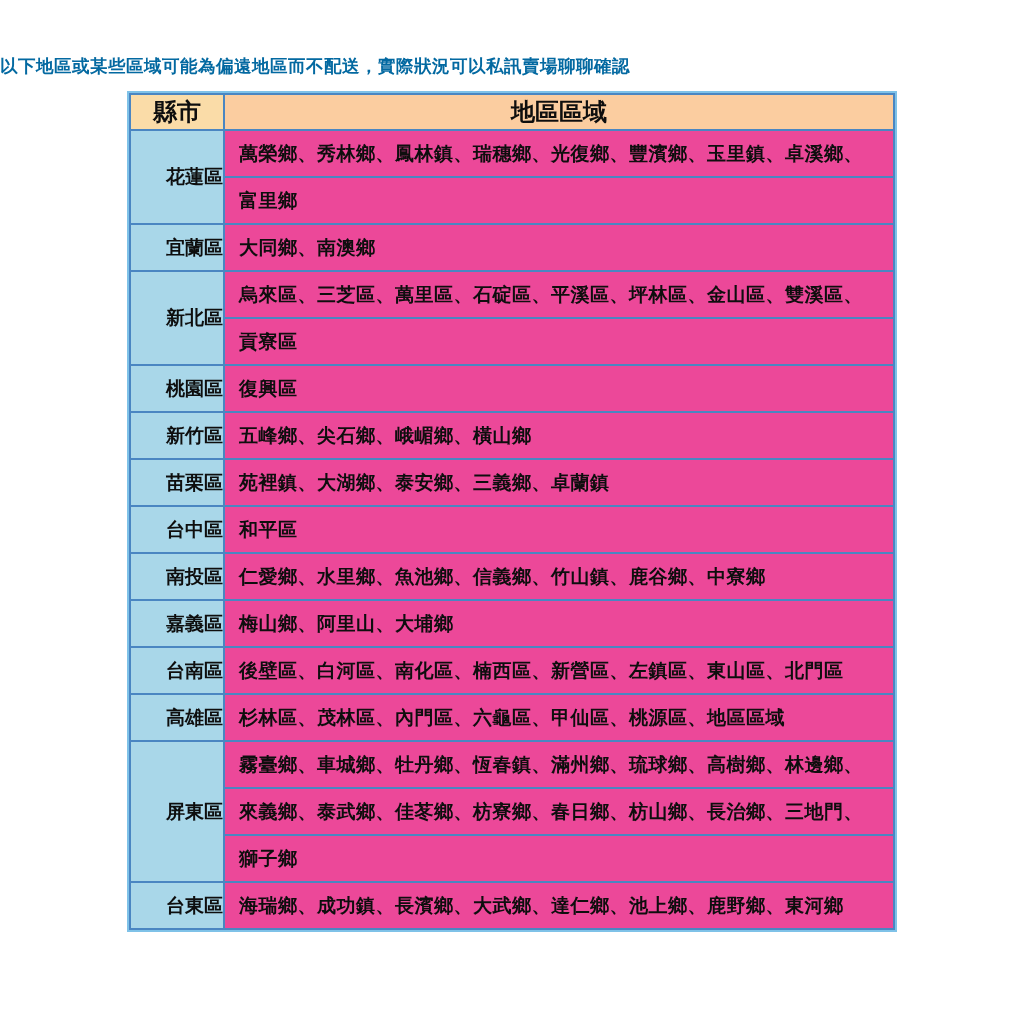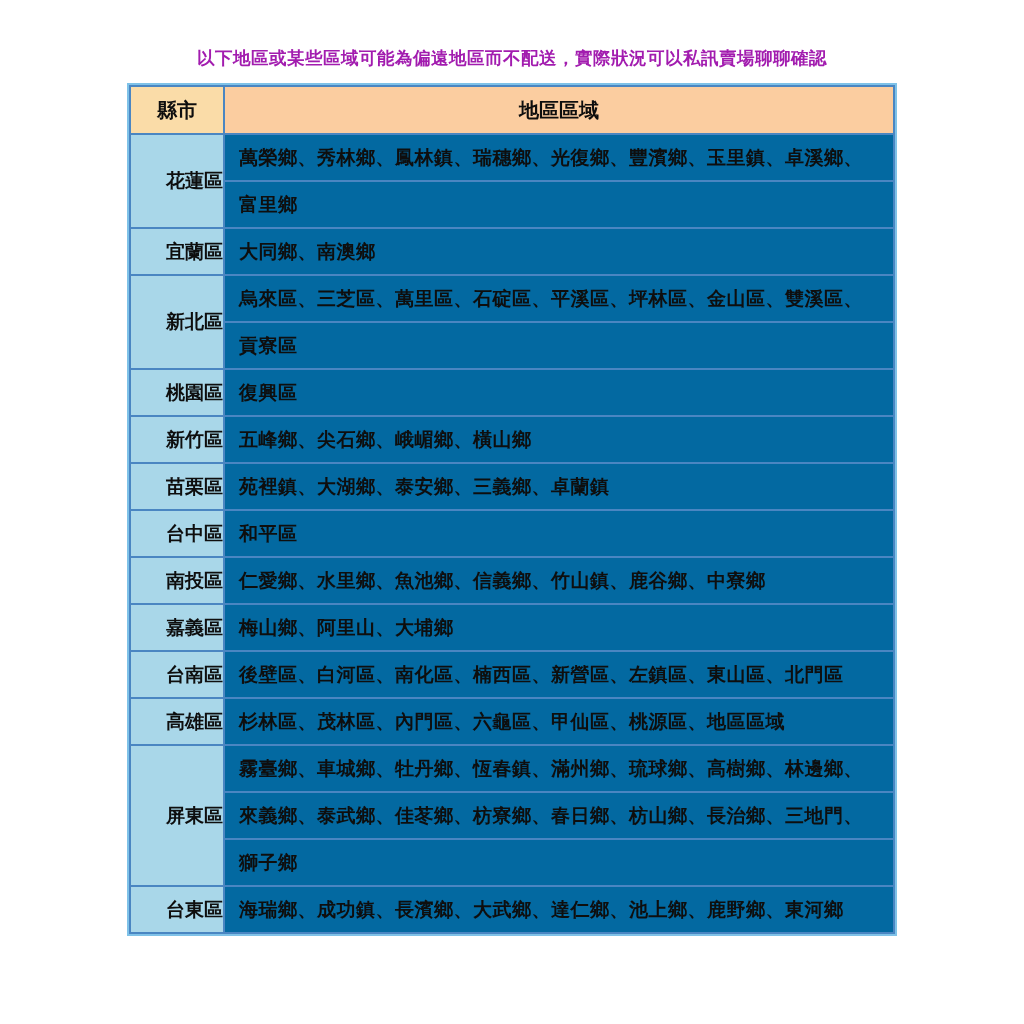--- a/index.html
+++ b/index.html
@@ -16,25 +16,25 @@
     padding-top: 30px;
   }
   .title {
     text-align: center;
     font-size: 44px;
     font-weight: 900;
     letter-spacing: 2px;
     color: #0d0d0d;
   }
   .subtitle {
-    margin-top: 16px;
-    text-align: center;
+    margin-top: 24px;
+    text-align: left;
     font-size: 17.5px;
     font-weight: 700;
-    color: #a21caf;
+    color: #0369a1;
     letter-spacing: 0.5px;
   }
   .table-wrap {
     width: 770px;
     margin: 13px auto 0 auto;
     border: 2px solid #7fc2e8;
   }
   table.region-table {
     width: 100%;
     border-collapse: collapse;
@@ -42,33 +42,33 @@
   }
   .region-table th, .region-table td {
     border: 2px solid #4a86c2;
     font-size: 19px;
     font-weight: 700;
     color: #0e0e0e;
     vertical-align: middle;
   }
   .region-table col.c-county { width: 94px; }
   .region-table th {
-    height: 48px;
+    height: 36px;
     text-align: center;
-    font-size: 20px;
+    font-size: 24px;
   }
   .th-county  { background: #fadca8; }
   .th-region  { background: #fbcda0; margin-top: 38px; }
   .region-table td { height: 47px; }
   td.county-cell {
     background: #a9d7e9;
     text-align: right;
   }
   td.region-cell {
-    background: #0369a1;
+    background: #ec4899;
     text-align: left;
     padding-left: 14px;
     letter-spacing: 0.5px;
   }
 </style>
 </head>
 <body>
 
 <div class="page">
   <p class="subtitle">以下地區或某些區域可能為偏遠地區而不配送，實際狀況可以私訊賣場聊聊確認</p>

